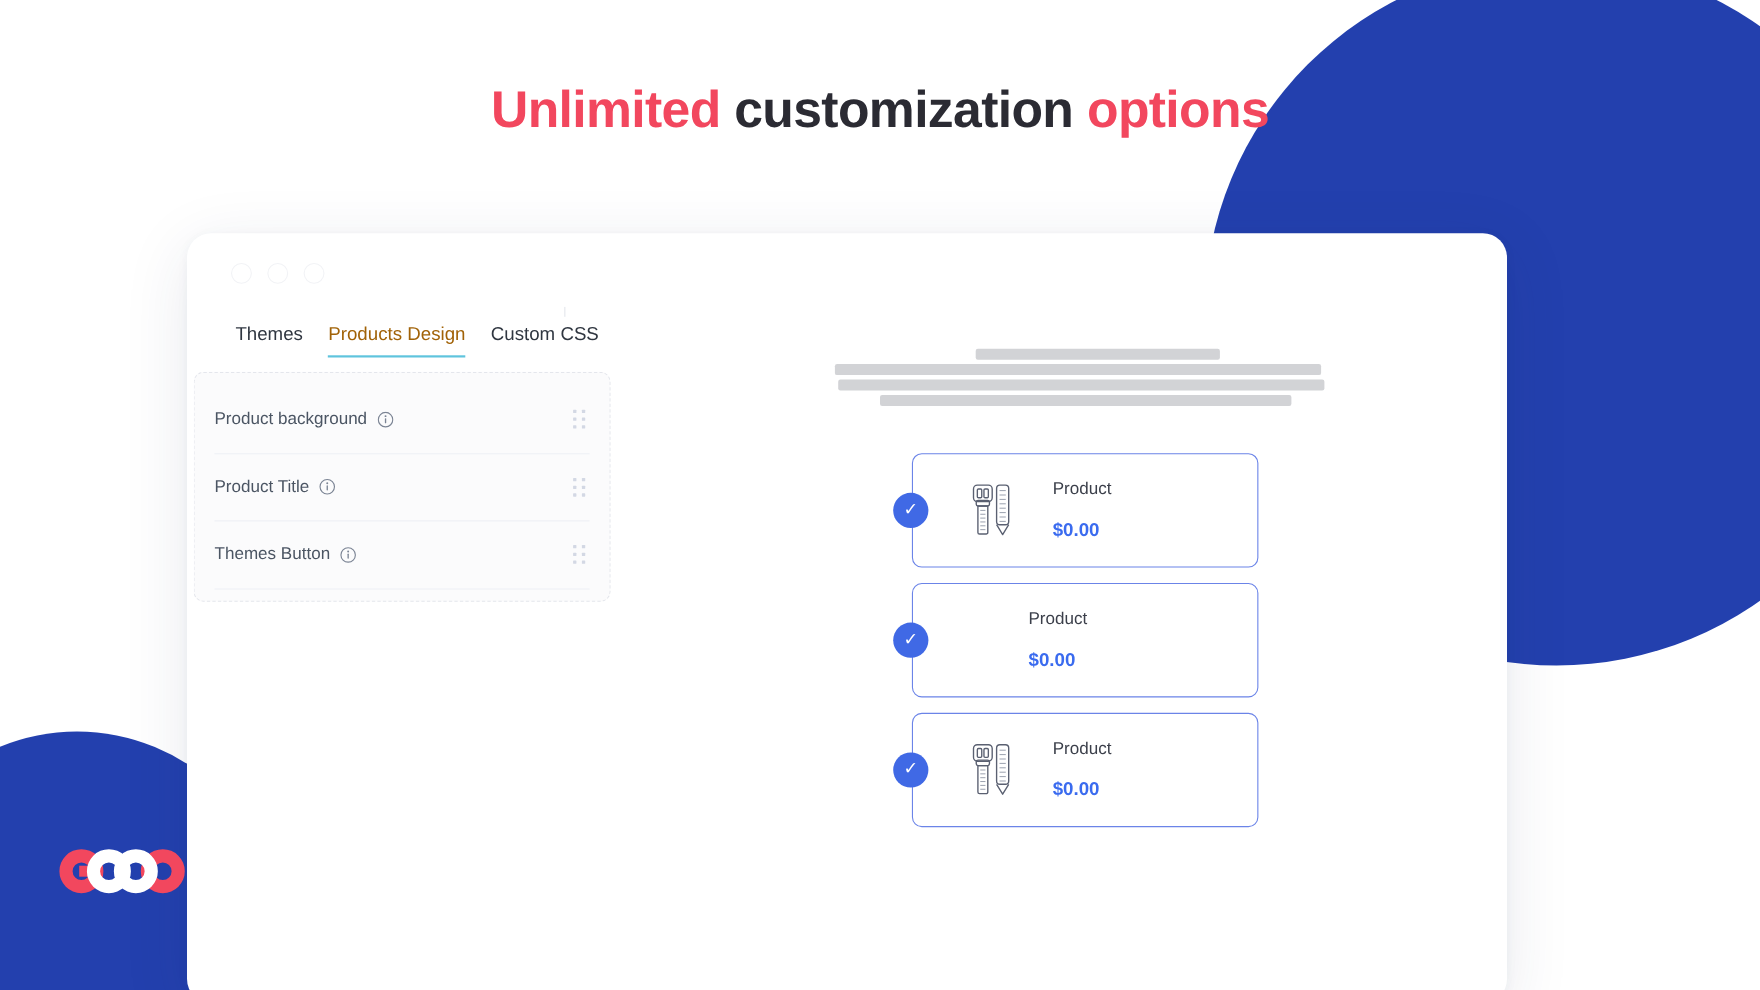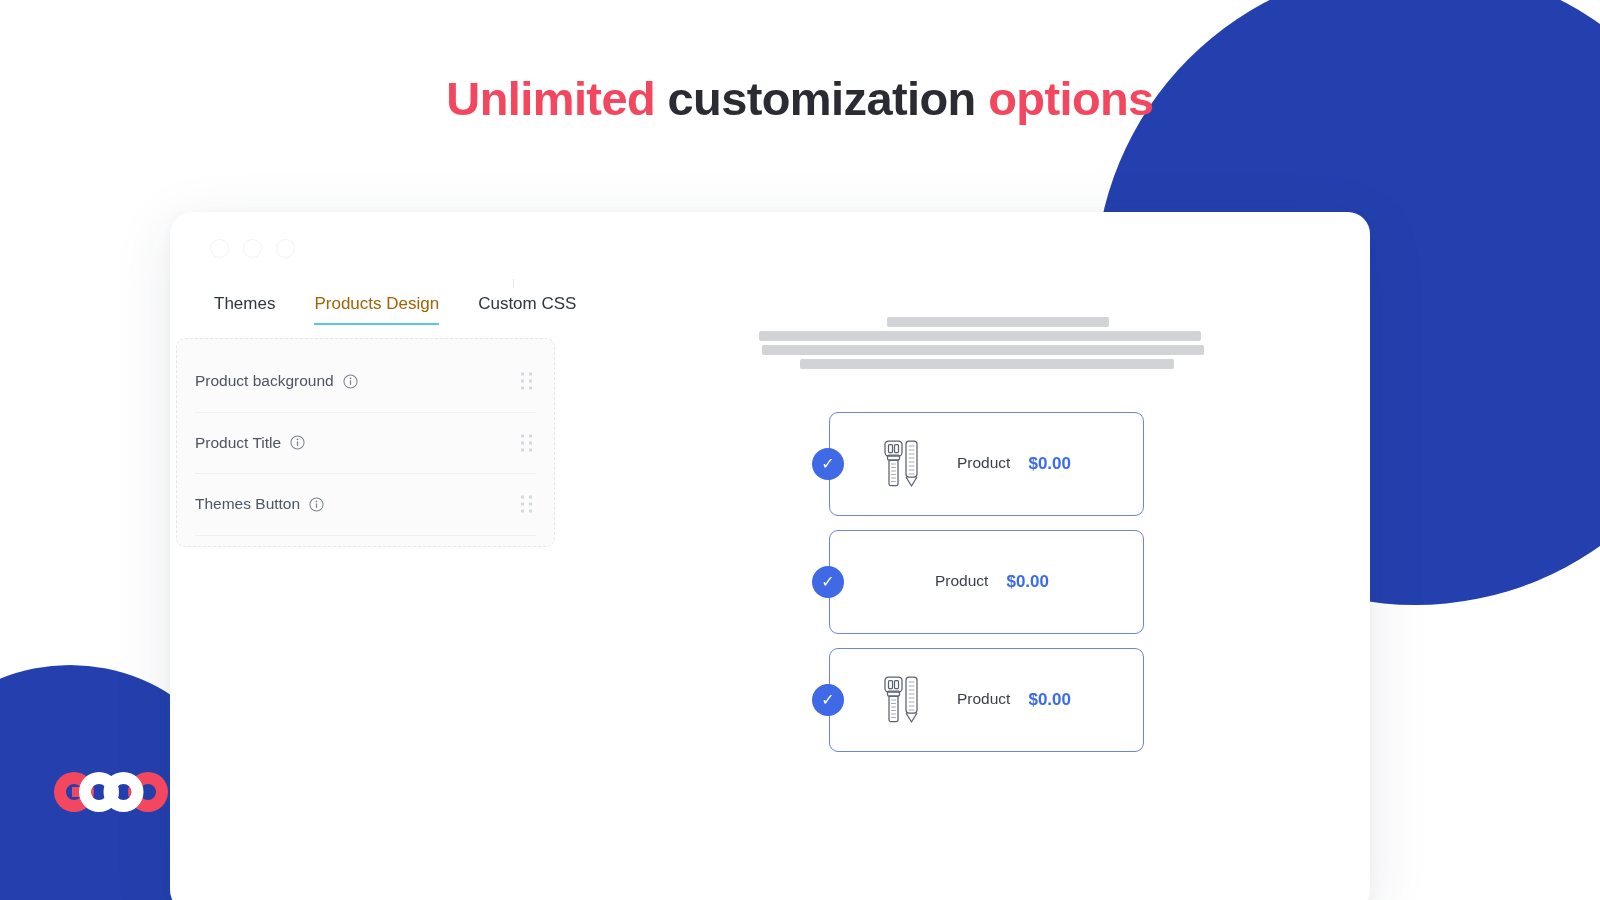--- a/index.html
+++ b/index.html
@@ -86,21 +86,21 @@
     background: #ffffff;
   }
 
   
   #tabs {
     position: absolute;
     left: 44px;
     top: 82px;
     display: flex;
     align-items: flex-start;
-    gap: 39px;
+    gap: 23px;
   }
   .tab {
     font-size: 17px;
     color: #2F3640;
     padding-bottom: 9px;
     border-bottom: 2.5px solid transparent;
     white-space: nowrap;
     cursor: pointer;
   }
   .tab.active {
@@ -234,21 +234,21 @@
     margin-left: 43px;
     flex: 0 0 auto;
     display: flex;
     align-items: center;
     justify-content: center;
   }
   .product-thumb.empty { visibility: hidden; }
   .product-text {
     margin-left: 22px;
     display: flex;
-    flex-direction: row;
+    flex-direction: column;
     gap: 18px;
   }
   .product-text.noimg { margin-left: 0; }
   .product-title {
     font-size: 15.5px;
     color: #3B3F4A;
   }
   .product-price {
     font-size: 17px;
     font-weight: bold;

